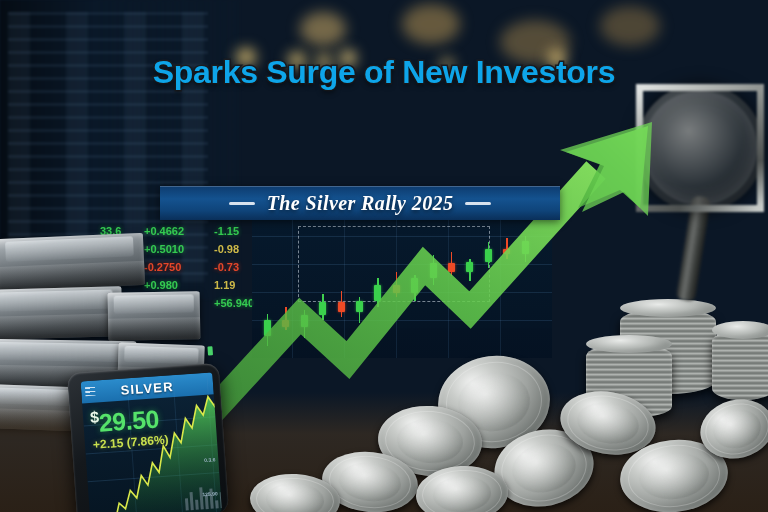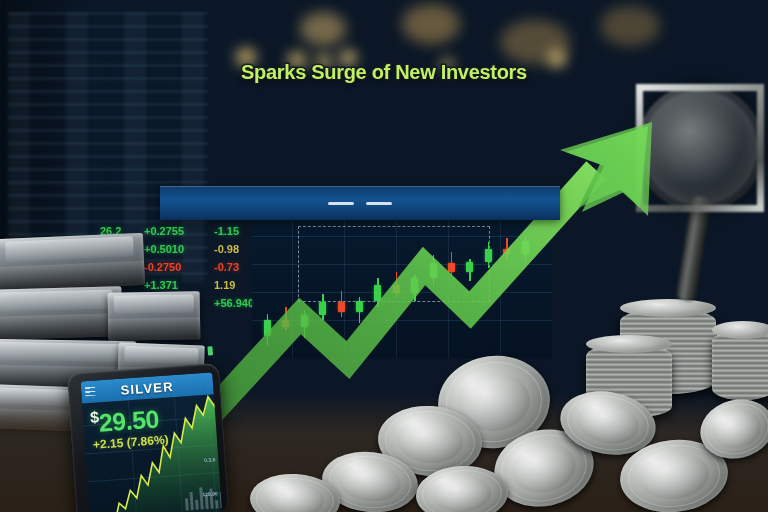--- a/index.html
+++ b/index.html
@@ -119,22 +119,22 @@
   .banner .dash{width:26px;height:3px;background:#e9eff6;border-radius:2px;opacity:.92;}
   .banner .txt{font-family:"Liberation Serif",serif;font-style:italic;font-weight:bold;
     font-size:20px;color:#fff;letter-spacing:.4px;text-shadow:0 2px 4px rgba(0,0,0,.6);}
 
   
   .headline{position:absolute;left:0;top:52px;width:768px;text-align:center;}
   .h1{font-family:"Liberation Sans",sans-serif;font-weight:bold;font-size:46px;line-height:50px;
     color:#f3cf4d;letter-spacing:-.5px;
     -webkit-text-stroke:3.5px #1b1d22;paint-order:stroke fill;
     text-shadow:0 4px 6px rgba(0,0,0,.55);}
-  .h2{font-family:"Liberation Sans",sans-serif;font-weight:bold;font-size:20px;line-height:36px;
-    color:#bef264;letter-spacing:-.3px;margin-top:2px;
+  .h2{font-family:"Liberation Sans",sans-serif;font-weight:bold;font-size:32px;line-height:36px;
+    color:#0ea5e9;letter-spacing:-.3px;margin-top:2px;
     -webkit-text-stroke:3px #1b1d22;paint-order:stroke fill;
     text-shadow:0 3px 5px rgba(0,0,0,.55);}
 </style>
 </head>
 <body>
 
 <div class="stage">
 
   <div class="bg-base"></div>
   <div class="bg-term"></div>
@@ -147,37 +147,37 @@
   <div class="bokeh" style="left:600px;top:6px;width:60px;height:40px;background:rgba(186,148,80,.38);"></div>
   <div class="bokeh" style="left:236px;top:48px;width:20px;height:18px;background:rgba(240,206,120,.8);"></div>
   <div class="bokeh" style="left:288px;top:52px;width:18px;height:16px;background:rgba(240,206,120,.8);"></div>
   <div class="bokeh" style="left:316px;top:54px;width:16px;height:15px;background:rgba(240,206,120,.75);"></div>
   <div class="bokeh" style="left:340px;top:50px;width:16px;height:16px;background:rgba(245,212,128,.85);"></div>
   <div class="bokeh" style="left:440px;top:58px;width:14px;height:12px;background:rgba(235,200,116,.7);"></div>
   <div class="bokeh" style="left:548px;top:50px;width:18px;height:17px;background:rgba(242,208,124,.8);"></div>
 
   <div class="ticker">
     <div class="row">
-      <span class="c1 tk-g">26.2</span>
-      <span class="c2 tk-g">+0.2755</span>
+      <span class="c1 tk-g">33.6</span>
+      <span class="c2 tk-g">+0.4662</span>
       <span class="c3 tk-g">-1.15</span>
     </div>
     <div class="row">
       <span class="c1 tk-g"></span>
       <span class="c2 tk-g">+0.5010</span>
       <span class="c3 tk-y">-0.98</span>
     </div>
     <div class="row">
       <span class="c1 tk-r"></span>
       <span class="c2 tk-r">-0.2750</span>
       <span class="c3 tk-r">-0.73</span>
     </div>
     <div class="row">
       <span class="c1 tk-g"></span>
-      <span class="c2 tk-g">+1.371</span>
+      <span class="c2 tk-g">+0.980</span>
       <span class="c3 tk-y">1.19</span>
     </div>
     <div class="row">
       <span class="c1 tk-g"></span>
       <span class="c2 tk-g">+0.96</span>
       <span class="c3 tk-g">+56.940</span>
     </div>
   </div>
 
   <div class="chart">
@@ -388,20 +388,21 @@
         </g>
       </svg>
       <span class="sc-lbl" style="top:84px">0.3.6</span>
       <span class="sc-lbl" style="top:118px">125.90</span>
     </div>
     <span class="batt"></span>
   </div>
 
   <div class="banner">
     <span class="dash"></span>
+    <span class="txt">The Silver Rally 2025</span>
     <span class="dash"></span>
   </div>
 
   <div class="headline">
     <div class="h2">Sparks Surge of New Investors</div>
   </div>
 
 </div>
 
 </body></html>

